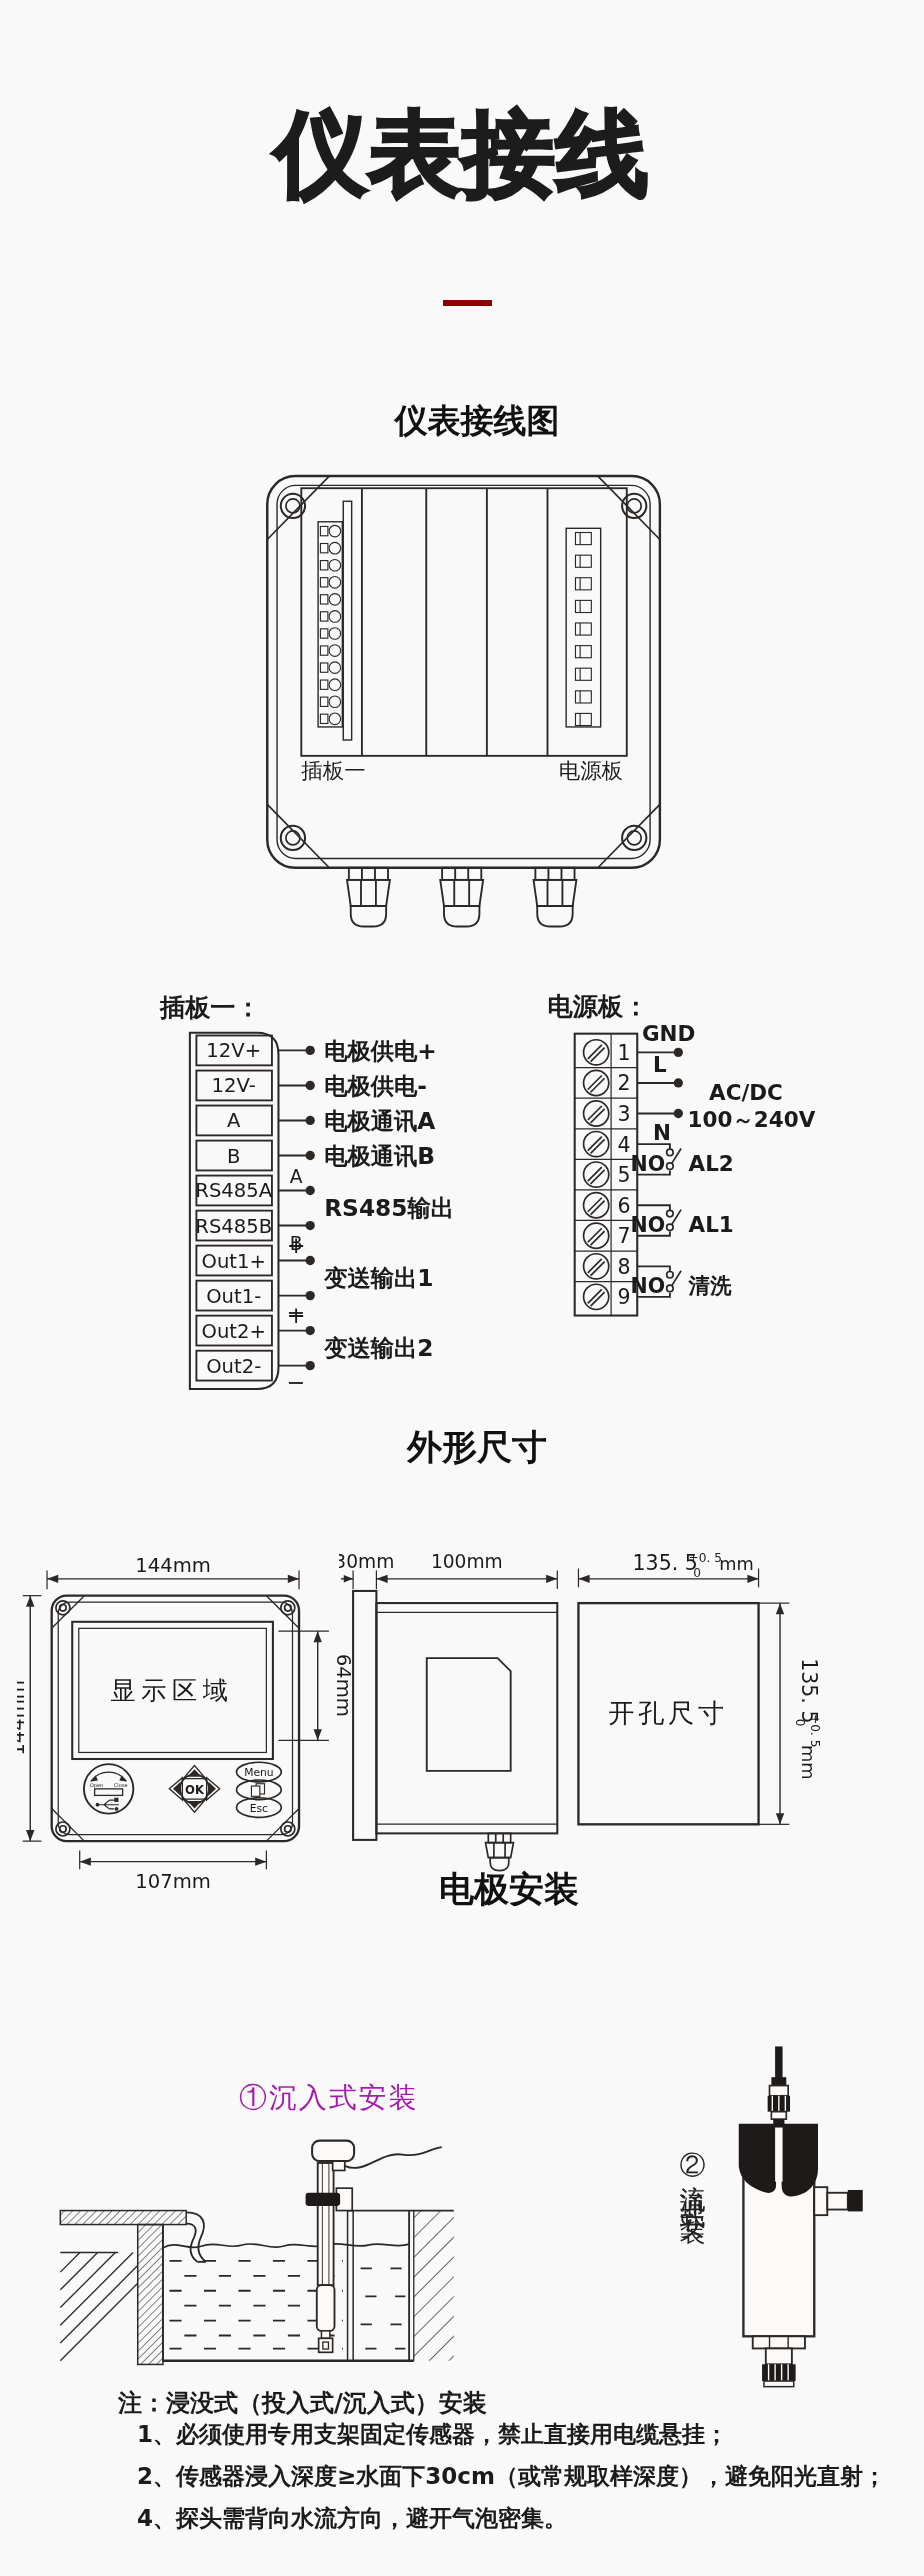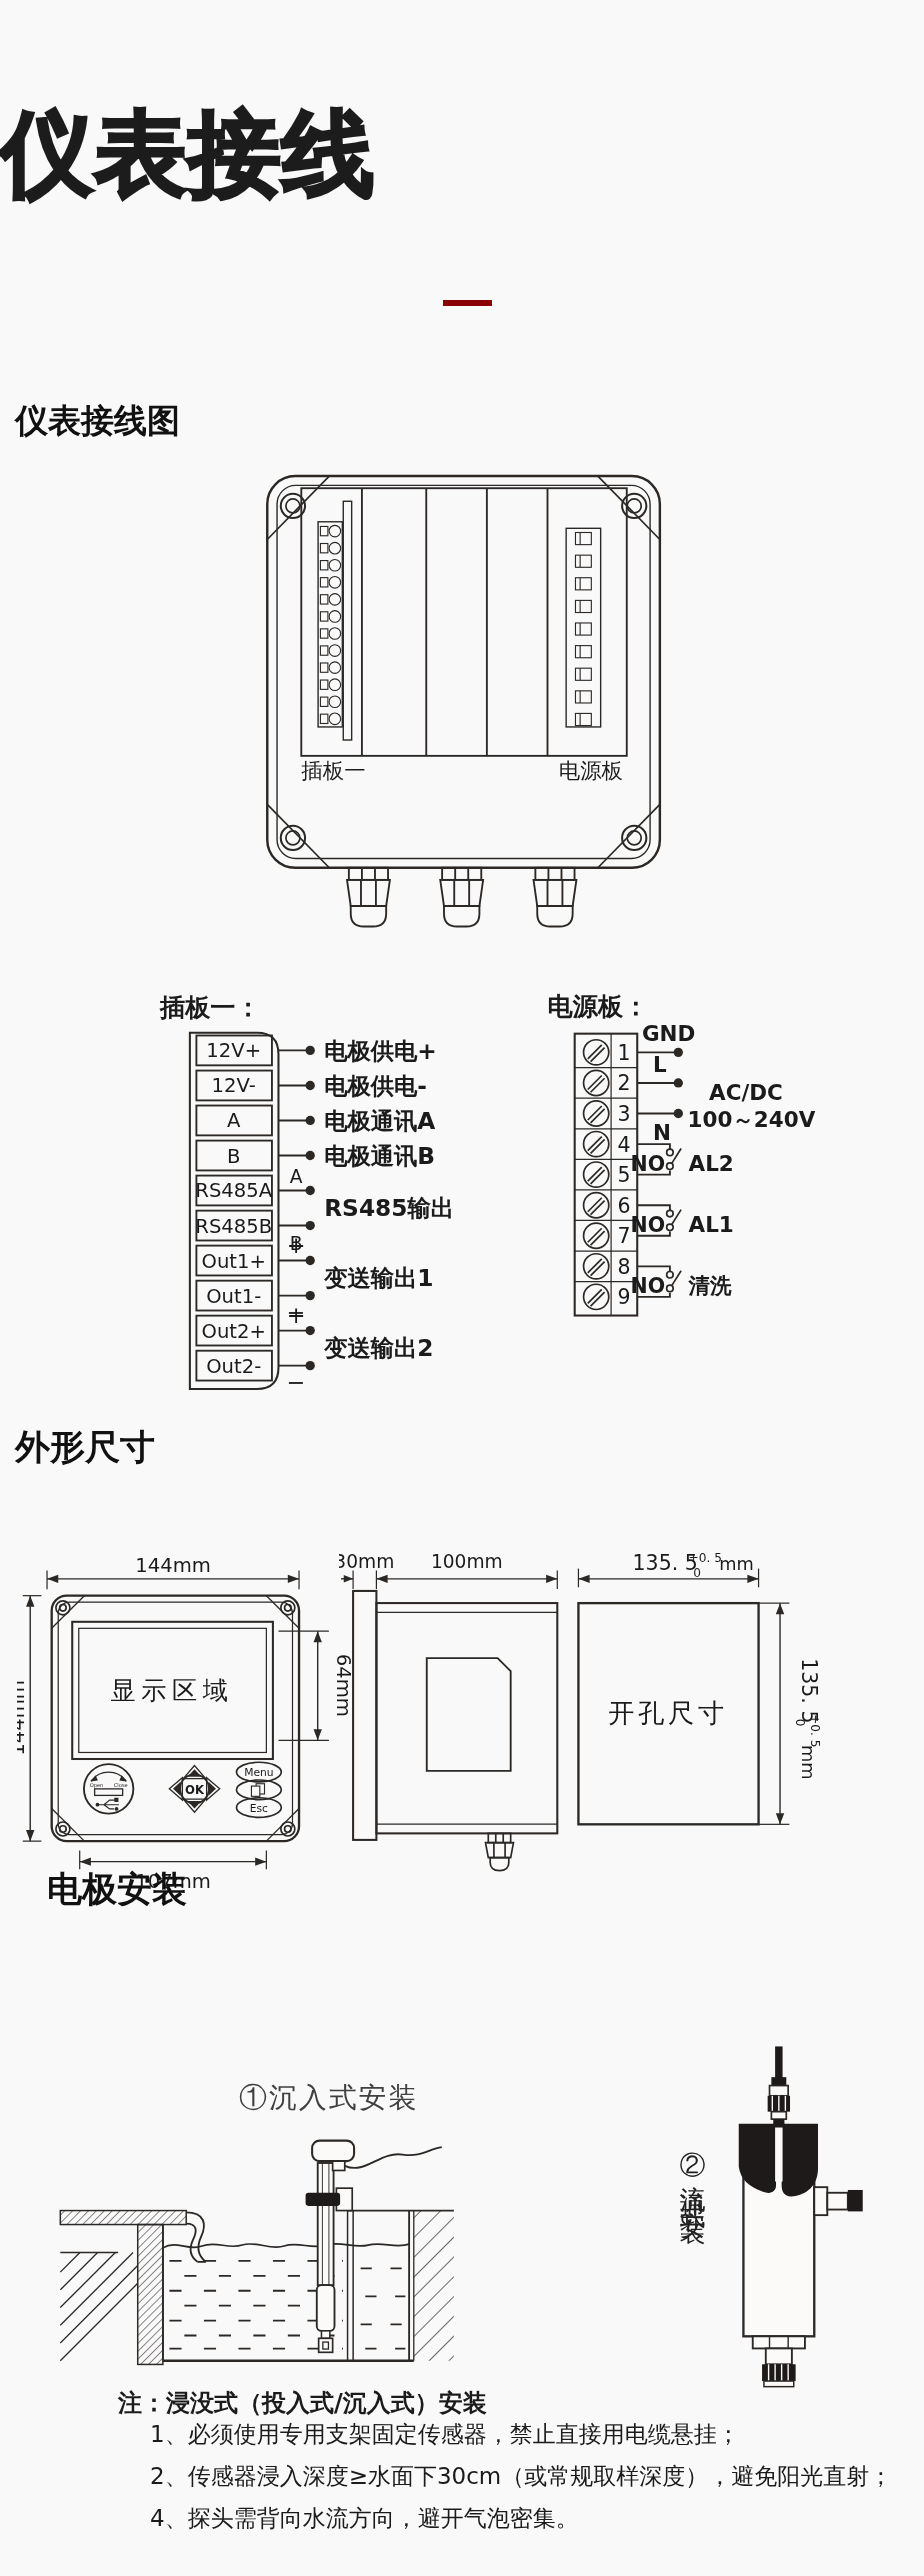--- a/index.html
+++ b/index.html
@@ -1,28 +1,28 @@
 <!DOCTYPE html>
 <html style="font-size:15px"><head>
 <meta charset="utf-8">
 <style>
   html,body{margin:0;padding:0;}
   .page{position:relative;width:924px;height:2576px;background:#faf9f9;overflow:hidden;
         font-family:"DejaVu Sans",sans-serif;color:#1b1b1b;}
   .abs{position:absolute;}
-  .center{width:100%;}
+  .center{width:100%;text-align:center;}
   .main-title{font-size:93px;line-height:126px;font-weight:900;letter-spacing:0.9px;
               color:#1c1c1c;-webkit-text-stroke:2.8px #1c1c1c;}
   .divider{background:#8b0000;width:49px;height:5.6px;}
   .h2{font-size:34px;font-weight:bold;color:#111;padding-left:15px;}
-  .sub-label{font-family:"DejaVu Serif",serif;font-size:28px;color:#404040;letter-spacing:1.9px;}
+  .sub-label{font-family:"DejaVu Serif",serif;font-size:28px;color:#a21caf;letter-spacing:1.9px;}
   .vert-label{font-family:"DejaVu Serif",serif;font-size:26px;color:#222;
               writing-mode:vertical-rl;letter-spacing:8.4px;}
   .note-title{font-size:24px;font-weight:bold;white-space:nowrap;}
-  .note-item{font-size:23px;font-weight:400;white-space:nowrap;margin-bottom:11.2px;margin-left:13px;}
+  .note-item{font-size:23px;font-weight:700;white-space:nowrap;margin-bottom:11.2px;}
   svg text{font-family:"DejaVu Sans",sans-serif;fill:#1b1b1b;}
   .t-b{font-weight:bold;}
   .t-serif{font-family:"DejaVu Serif",serif;}
   .ln{stroke:#2b2826;fill:none;}
   .fl{fill:#2b2826;stroke:none;}
   .wh{fill:#fbfaf9;stroke:#2b2826;}
   .blk{fill:#1d1a19;stroke:none;}
 </style>
 </head>
 <body>

